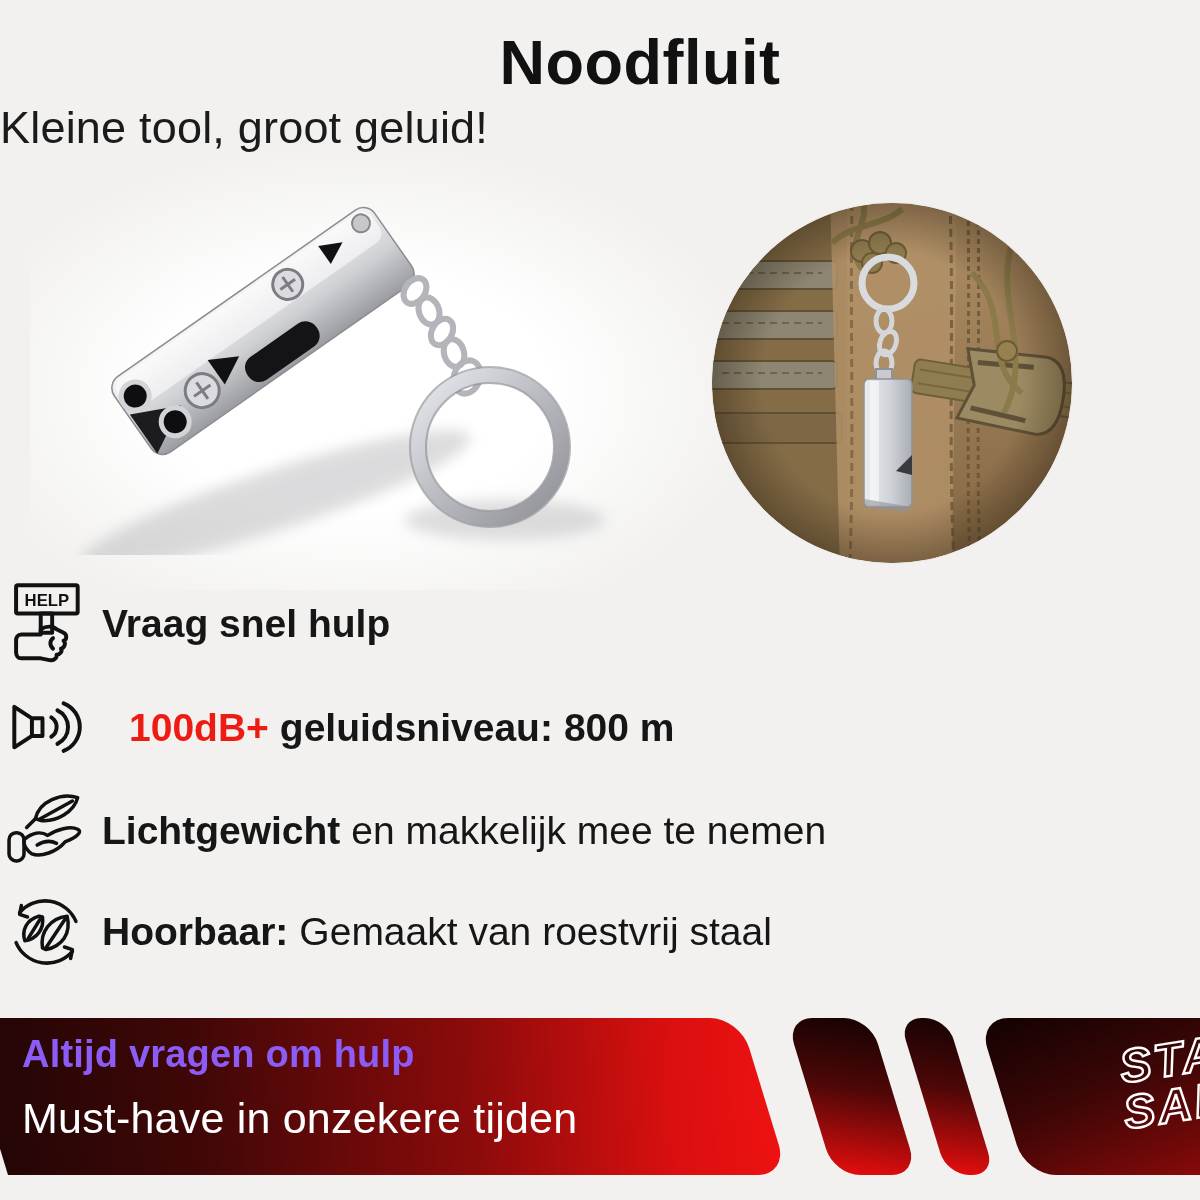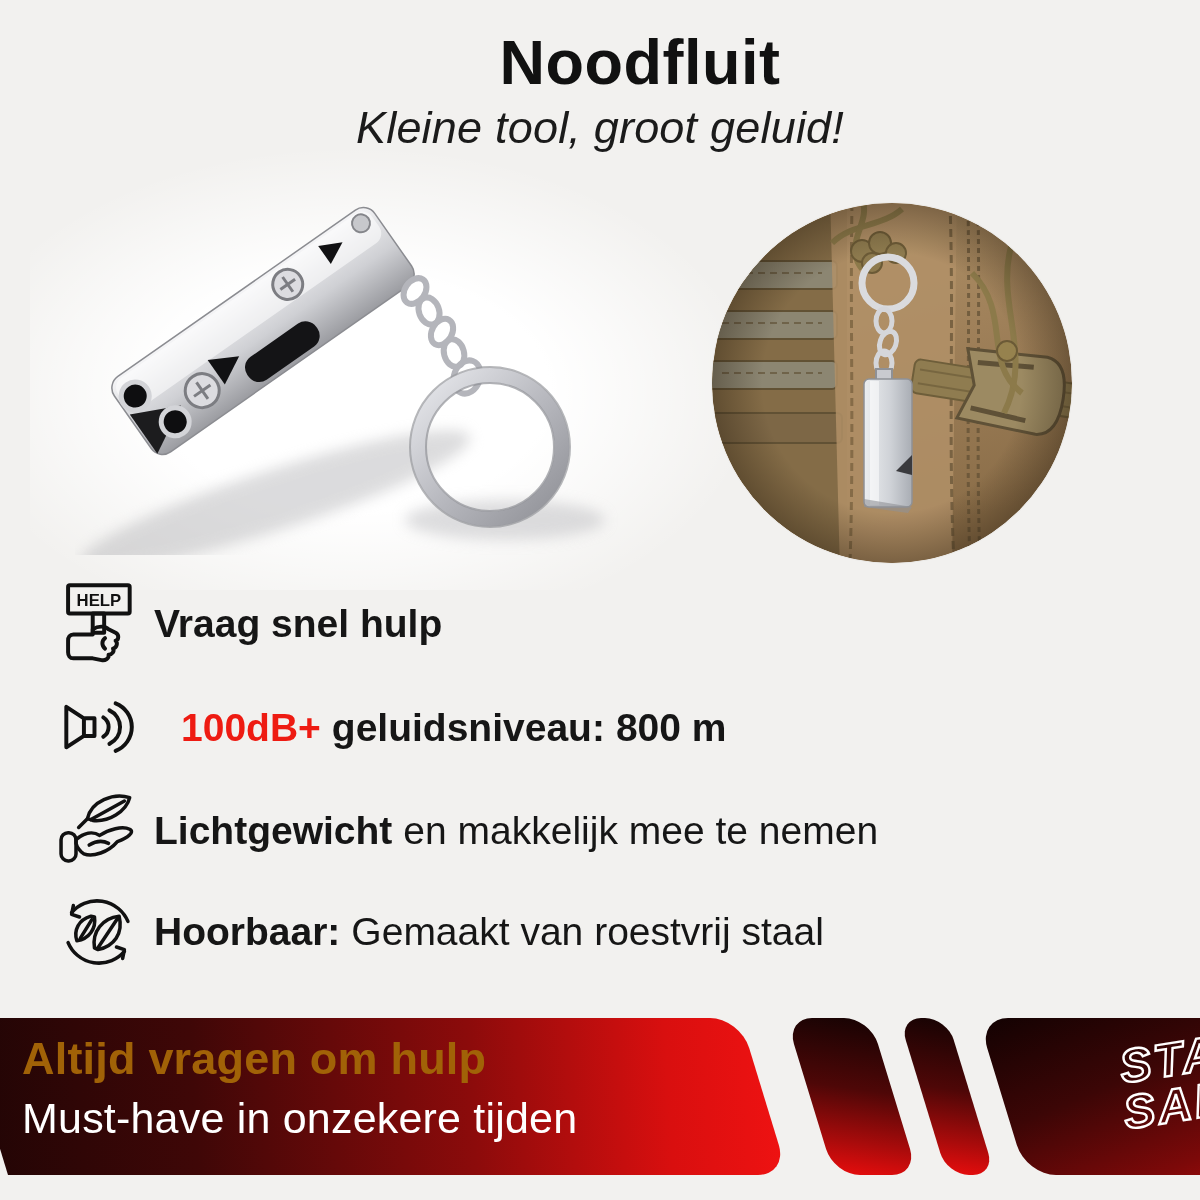--- a/index.html
+++ b/index.html
@@ -9,35 +9,35 @@
     font-family:"Liberation Sans","DejaVu Sans",sans-serif;
     color:#141414;
   }
   .abs{position:absolute;}
   
   .title{
     top:26px;left:0;width:1200px;text-align:center;
     font-size:63px;font-weight:800;letter-spacing:.5px;color:#111;padding-left:40px;
   }
   .subtitle{
-    top:102px;left:0;width:1200px;text-align:center;
-    font-size:45px;font-weight:400;color:#1b1b1b;letter-spacing:.2px;font-style:italic;
+    top:102px;left:0;width:1200px;text-align:left;
+    font-size:45px;font-weight:400;color:#1b1b1b;letter-spacing:.2px;
   }
   
   .hero-glow{
     left:30px;top:150px;width:720px;height:440px;
     background:radial-gradient(ellipse at 45% 55%, #ffffff 35%, rgba(255,255,255,0) 72%);
   }
   .product-photo{left:75px;top:195px;width:620px;height:360px;}
   .circle-photo{left:712px;top:203px;width:360px;height:360px;border-radius:50%;overflow:hidden;
     box-shadow:0 0 0 1px rgba(0,0,0,0.03);}
   
   .feature-row{
     left:0;width:1200px;height:104px;display:flex;align-items:center;
-    padding-left:52px;box-sizing:border-box;
+    box-sizing:border-box;
   }
   .feature-icon{width:92px;height:96px;flex:0 0 92px;display:flex;align-items:center;justify-content:center;margin-right:10px;}
   .feature-text{display:flex;align-items:flex-end;gap:11px;white-space:nowrap;font-size:39px;color:#161616;}
   .b{font-weight:700;}
   .hl{font-weight:700;color:#ee1b12;margin-left:27px;}
   
   .band-shape{top:1018px;height:157px;transform-origin:top left;transform:skewX(17deg);}
   .banner-main{
     left:-40px;width:780px;border-radius:0 30px 30px 0;
     background:linear-gradient(104deg,#200505 0%,#3f0707 28%,#8c0b0b 62%,#d90f0f 86%,#ef1212 100%);
@@ -48,21 +48,21 @@
   }
   .stripe2{
     left:899px;width:48px;border-radius:22px;
     background:linear-gradient(188deg,#170303 0%,#4e0707 45%,#a80b0b 78%,#e80d0d 100%);
   }
   .stay-shape{
     left:978px;width:350px;border-radius:30px 0 0 30px;
     background:linear-gradient(160deg,#120202 0%,#3c0606 38%,#7c0909 72%,#c50d0d 100%);
   }
   .banner-heading{
-    left:22px;top:1033px;font-size:45px;font-weight:700;color:#a16207;letter-spacing:.2px;
+    left:22px;top:1033px;font-size:38px;font-weight:700;color:#8b5cf6;letter-spacing:.2px;
   }
   .banner-subheading{
     left:22px;top:1094px;font-size:43px;font-weight:400;color:#ffffff;letter-spacing:.2px;
   }
   .stay-text{
     position:absolute;left:66px;top:16px;width:250px;
     transform:skewX(-17deg) rotate(-9deg);
     font-size:47px;line-height:.98;font-weight:700;font-style:italic;
     letter-spacing:3px;text-align:center;
     color:transparent;-webkit-text-stroke:2.4px #ffffff;

